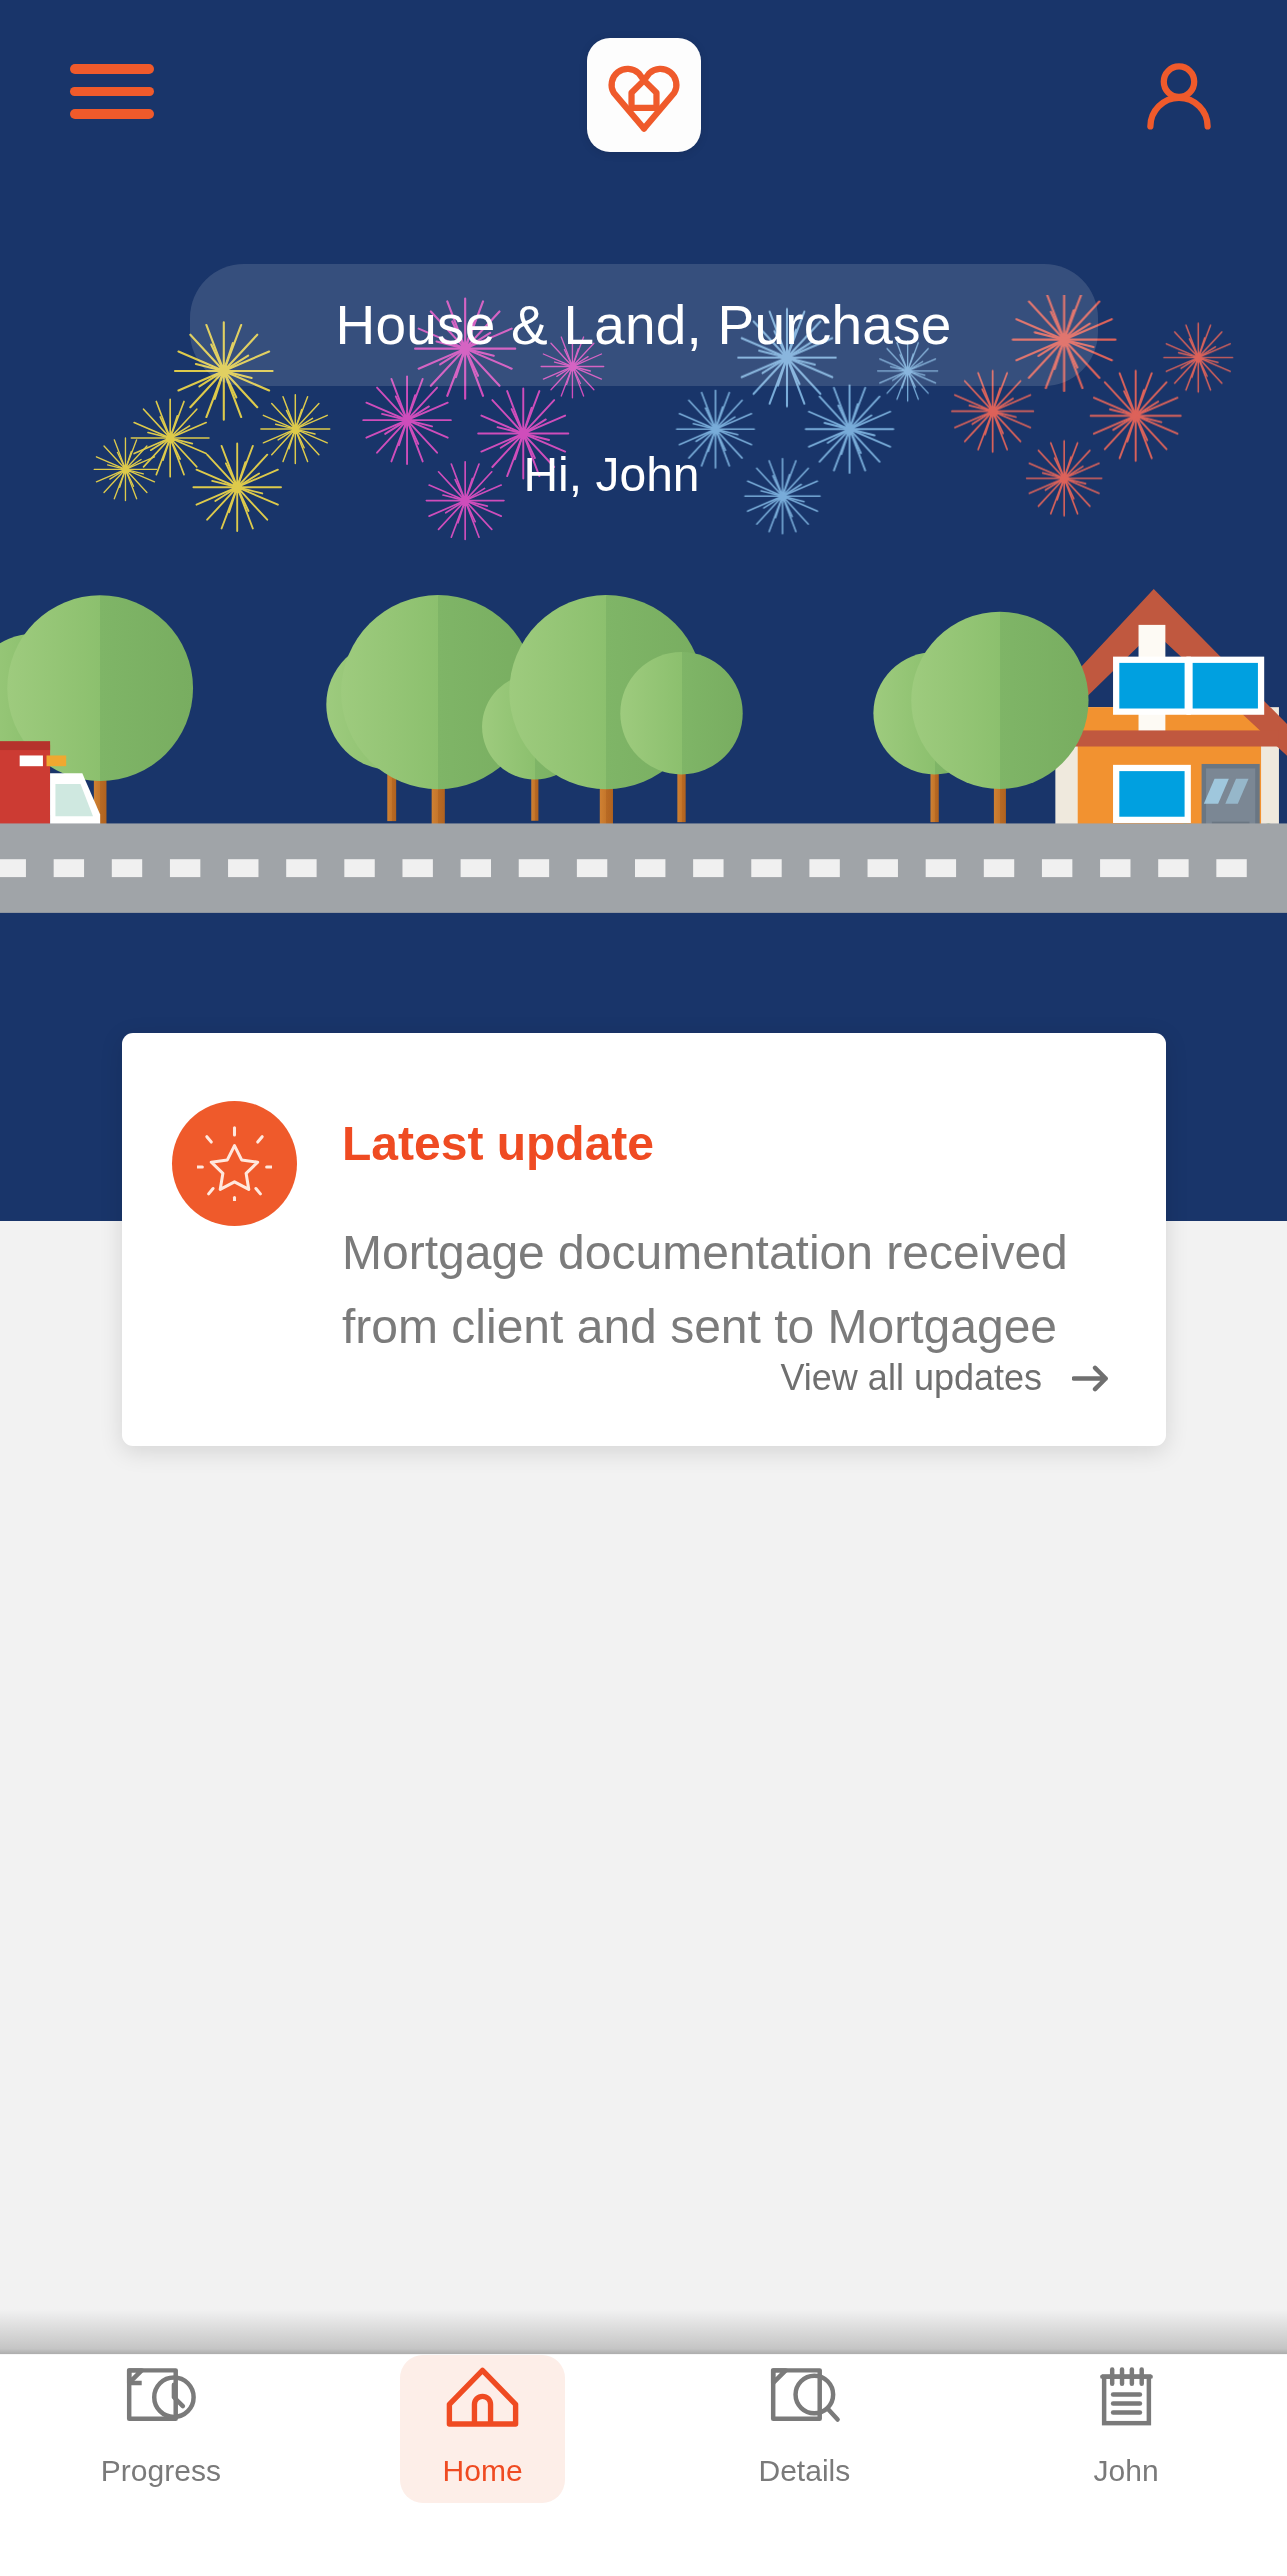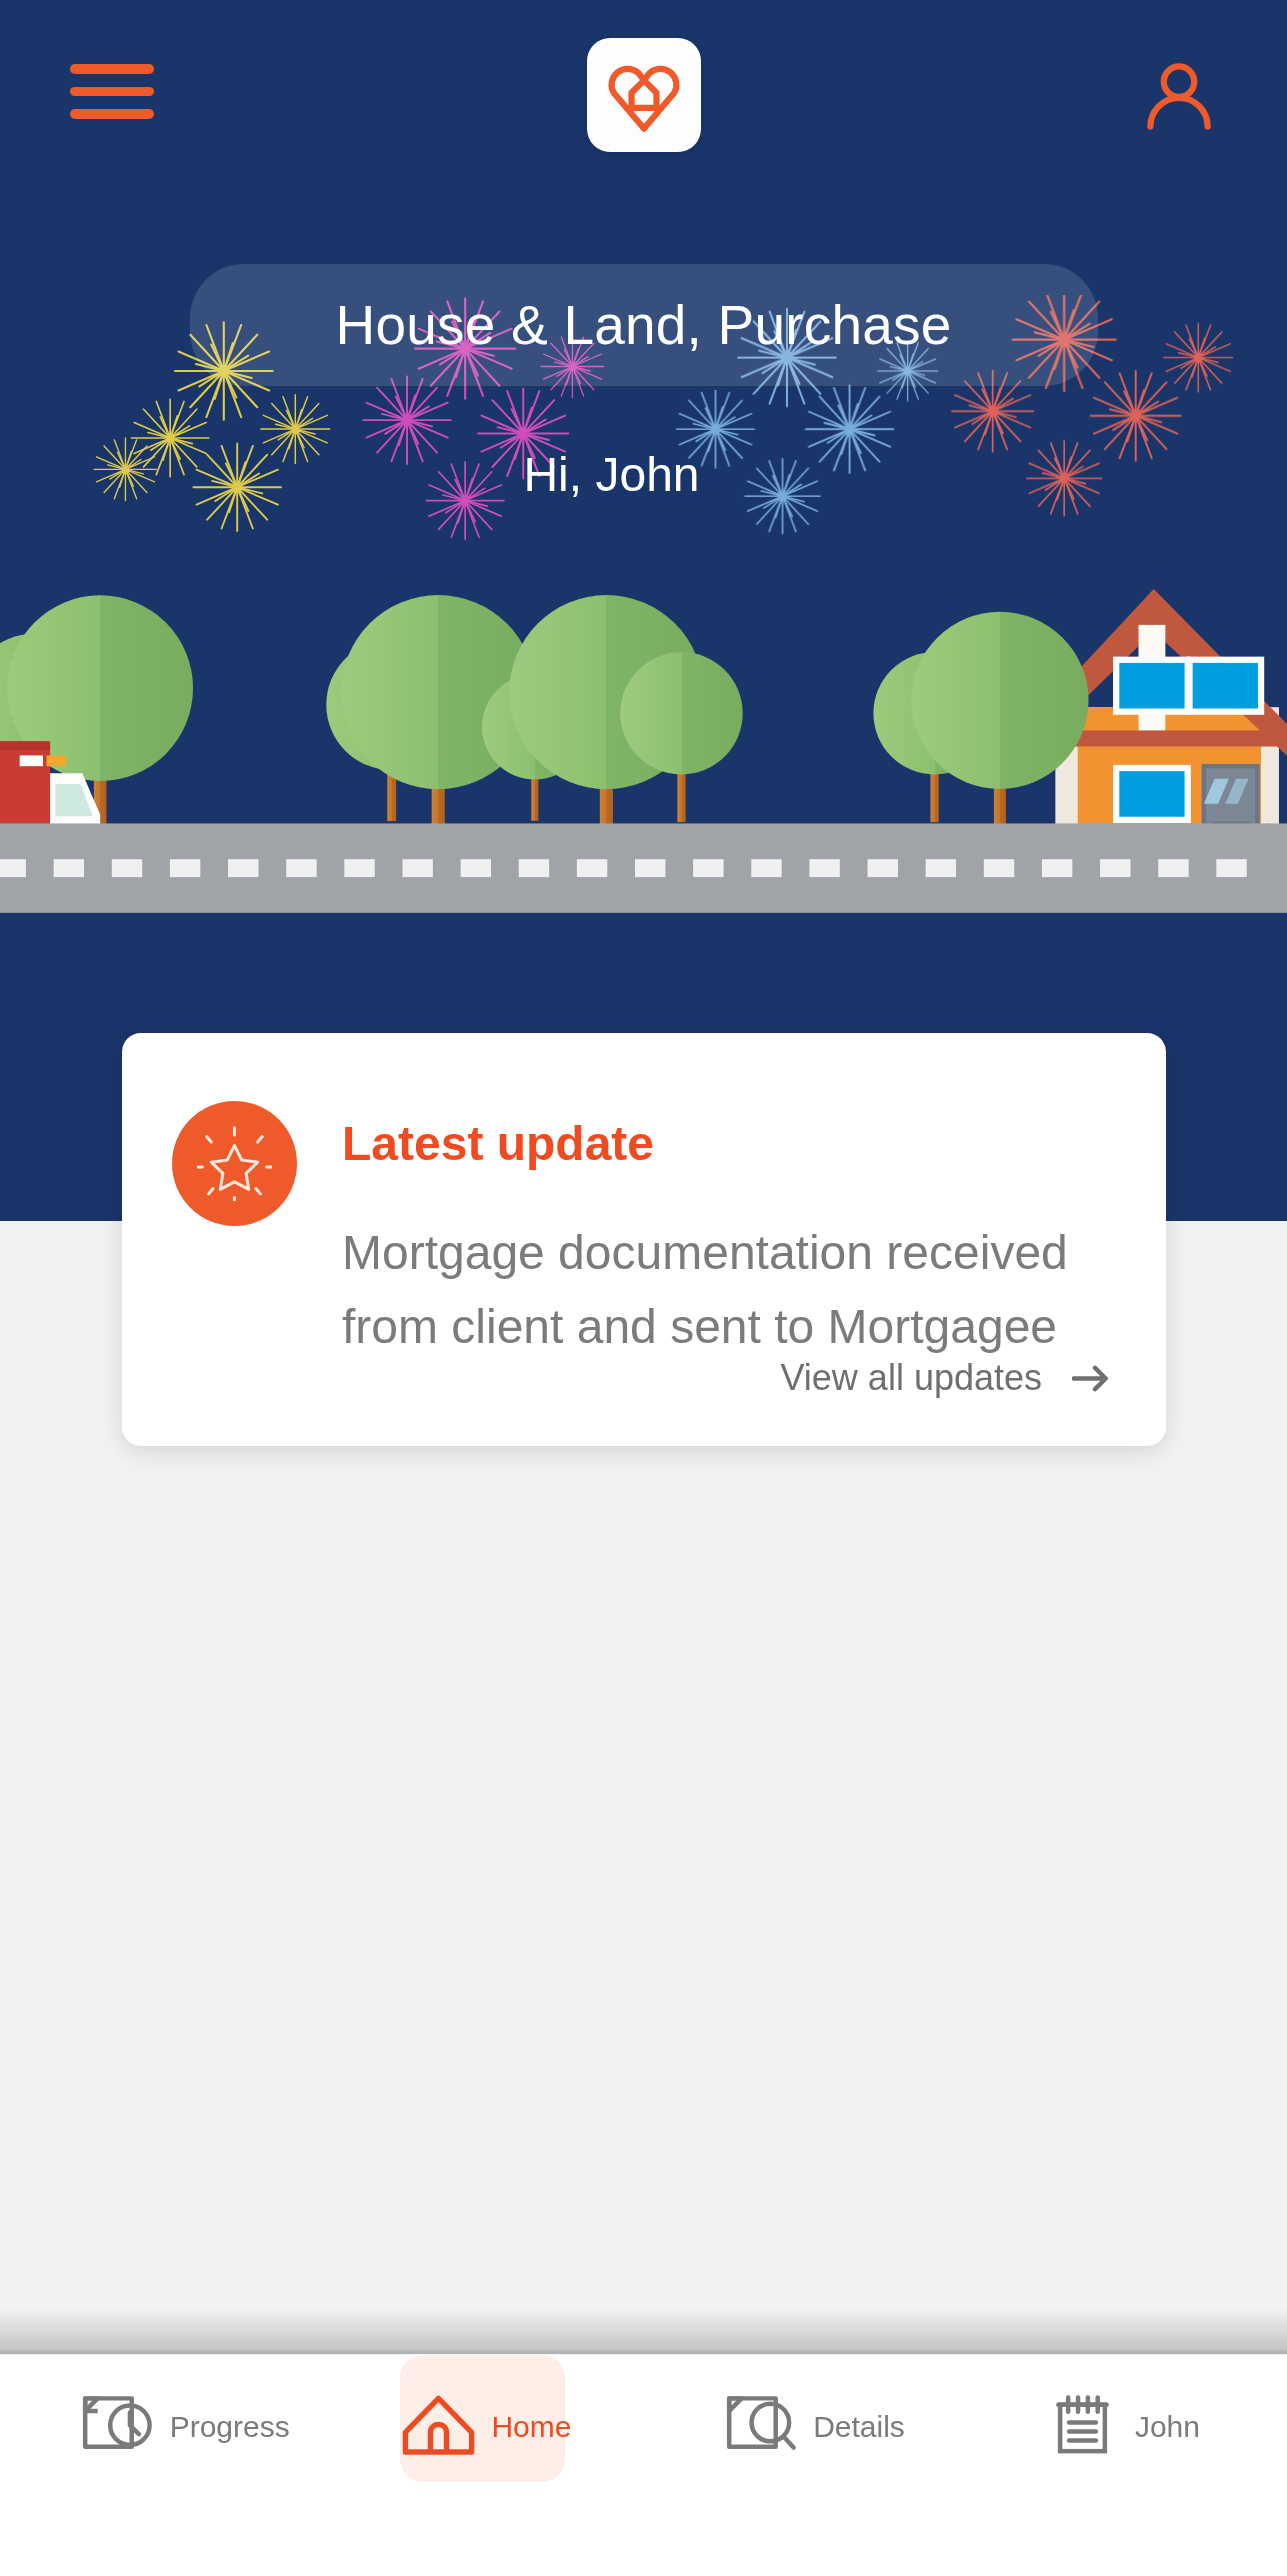--- a/index.html
+++ b/index.html
@@ -62,21 +62,21 @@
     position: absolute; left: 0; top: 447px; width: 1223px; text-align: center;
     color: #ffffff; font-size: 48px; font-weight: 400; z-index: 12;
   }
 
   
   .scene { position: absolute; left: 0; top: 555px; width: 1287px; height: 358px; z-index: 8; }
 
   
   .update-card {
     position: absolute; left: 122px; top: 1033px; width: 1044px; height: 413px;
-    background: #ffffff; border-radius: 19px;
+    background: #ffffff; border-radius: 11px;
     box-shadow: 0 5.4px 23px rgba(0,0,0,0.12);
     z-index: 40;
   }
   .card-icon {
     position: absolute; left: 50px; top: 68px; width: 125px; height: 125px;
     border-radius: 50%; background: #ef5a2b;
     display: flex; align-items: center; justify-content: center;
   }
   .card-title {
     position: absolute; left: 220px; top: 83px;
@@ -98,22 +98,22 @@
     background: linear-gradient(to bottom, rgba(242,242,242,0) 0%, rgba(160,160,160,0.55) 88%, rgba(150,150,150,0.75) 100%);
     z-index: 48;
   }
   .bottom-nav {
     position: absolute; left: 0; bottom: 0; width: 1287px; height: 222px;
     background: #ffffff; display: flex; align-items: flex-start;
     justify-content: space-around; z-index: 50;
     border-top: 0.9px solid rgba(0,0,0,0.03);
   }
   .nav-item {
-    width: 165px; padding-top: 31px; padding-bottom: 14.3px;
-    display: flex; align-items: center; gap: 14.3px;
+    width: 165px; padding-top: 3px; padding-bottom: 14.3px;
+    display: flex; flex-direction: column; align-items: center; gap: 14.3px;
     border-radius: 23px; cursor: pointer;
   }
   .nav-item.active { background: #fdeee8; }
   .nav-item .ico { height: 82px; display: flex; align-items: center; justify-content: center; }
   .nav-item .lbl { font-size: 30px; color: #7a7a7a; }
   .nav-item.active .lbl { color: #ef4b22; }
 </style>
 </head>
 <body>
 

